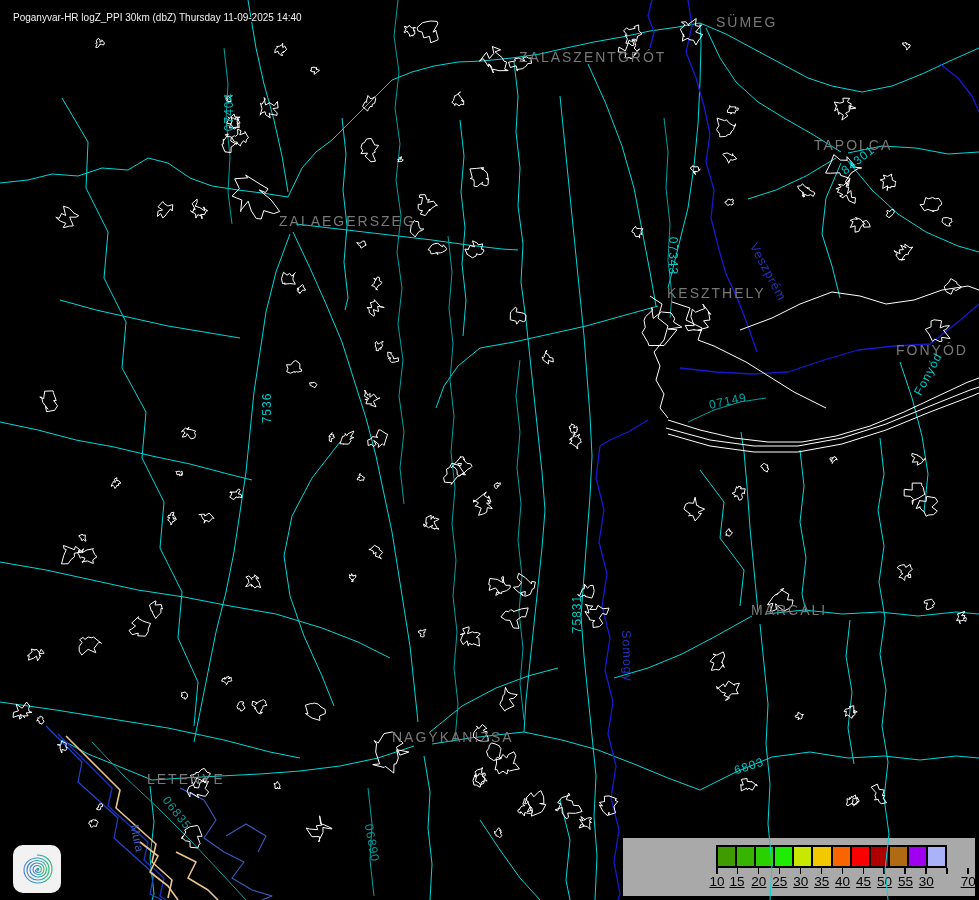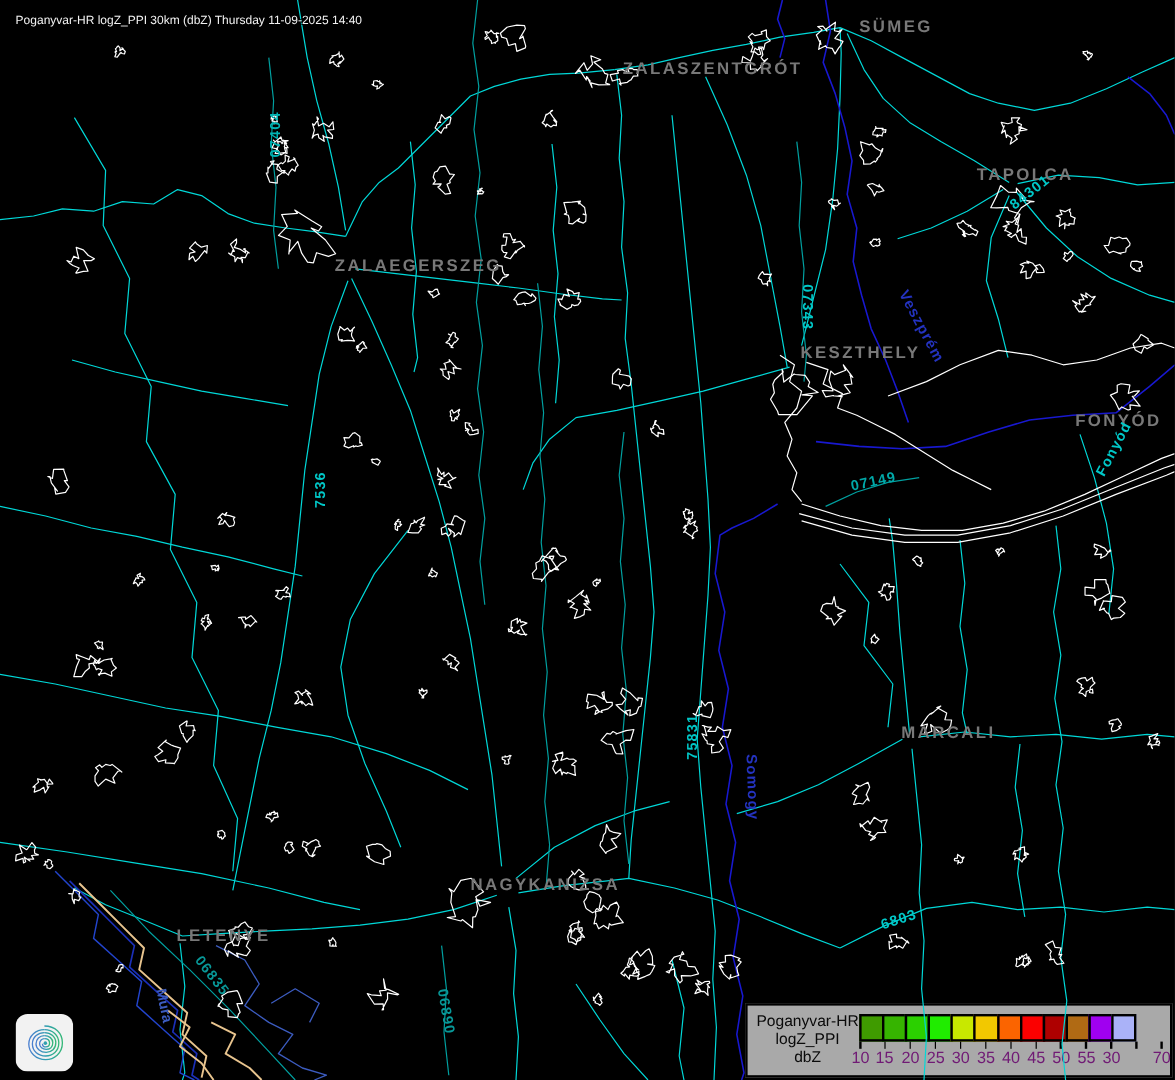--- a/index.html
+++ b/index.html
@@ -1,50 +1,45 @@
 <!DOCTYPE html>
 <html><head>
 <meta charset="utf-8">
 <style>
   html,body{margin:0;padding:0;background:#222;}
   #stage{position:relative;width:979px;height:900px;background:var(--background,#000);overflow:hidden;
          font-family:"Liberation Sans",sans-serif;}
   #stage *{box-sizing:border-box;}
   
   #map-svg{position:absolute;left:0;top:0;z-index:3;pointer-events:none;}
-  #map-labels{position:absolute;left:0;top:0;width:100%;height:100%;z-index:4;pointer-events:none;font-weight:bold;}
+  #map-labels{position:absolute;left:0;top:0;width:100%;height:100%;z-index:4;pointer-events:none;}
   .city-label{position:absolute;font-size:14px;letter-spacing:2px;color:var(--city_label,#787878);white-space:nowrap;}
   .road-label{position:absolute;font-size:12px;letter-spacing:1px;white-space:nowrap;transform-origin:center;}
   .county-label{position:absolute;font-size:12.5px;letter-spacing:1px;color:var(--county_label,#2433c0);white-space:nowrap;transform-origin:center;}
   .water-label{position:absolute;font-size:12px;white-space:nowrap;transform-origin:center;}
   #radar-title{position:absolute;left:13px;top:12px;z-index:6;font-size:10px;color:var(--title_text,#f2f2f2);
     white-space:nowrap;text-shadow:1px 1px 0 #000,-1px -1px 0 #000,1px -1px 0 #000,-1px 1px 0 #000;}
   
   #legend{position:absolute;left:621px;top:836px;width:356px;height:62px;z-index:2;
     background:var(--legend_bg,#a9a9a9);border:2px solid #000;}
   #legend-title{position:absolute;left:6px;top:5px;width:88px;text-align:center;color:#0a0a0a;font-size:13px;line-height:15px;}
   #legend-cells{position:absolute;left:93px;top:7px;height:23px;display:flex;}
   .cell{width:21.1px;height:23px;border:2px solid #000;margin-left:-2px;}
   .cell:first-child{margin-left:0;}
   .tickmark{position:absolute;top:30px;width:1.5px;height:6px;background:#000;}
-  .ticklabel{position:absolute;top:36px;transform:translateX(-50%);font-size:13.5px;color:#701a75;}
+  .ticklabel{position:absolute;top:36px;transform:translateX(-50%);font-size:13.5px;color:#000000;text-decoration:underline;}
   
   #logo{position:absolute;left:13px;top:845px;z-index:7;}
 </style>
 </head>
 <body>
 
 <div id="stage" style="--background: #000000; --road: #00d8d8; --stream: #00a0a0; --settlement: #ffffff; --county_border: #1818d0; --river: #2244cc; --river_dark: #1b2fb8; --river_light: #3c5cc0; --border_foreign: #e8c48e; --city_label: #787878; --county_label: #2433c0; --legend_bg: #a9a9a9; --title_text: #f2f2f2;">
 
   <div id="legend">
-    <div id="legend-title">
-      <div>Poganyvar-HR</div>
-      <div>logZ_PPI</div>
-      <div>dbZ</div>
-    </div>
     <div id="legend-cells">
         <div class="cell" style="background: rgb(63, 155, 0);"></div>
         <div class="cell" style="background: rgb(54, 180, 0);"></div>
         <div class="cell" style="background: rgb(43, 208, 0);"></div>
         <div class="cell" style="background: rgb(32, 236, 0);"></div>
         <div class="cell" style="background: rgb(200, 232, 0);"></div>
         <div class="cell" style="background: rgb(242, 200, 0);"></div>
         <div class="cell" style="background: rgb(251, 100, 0);"></div>
         <div class="cell" style="background: rgb(251, 0, 0);"></div>
         <div class="cell" style="background: rgb(174, 0, 0);"></div>

